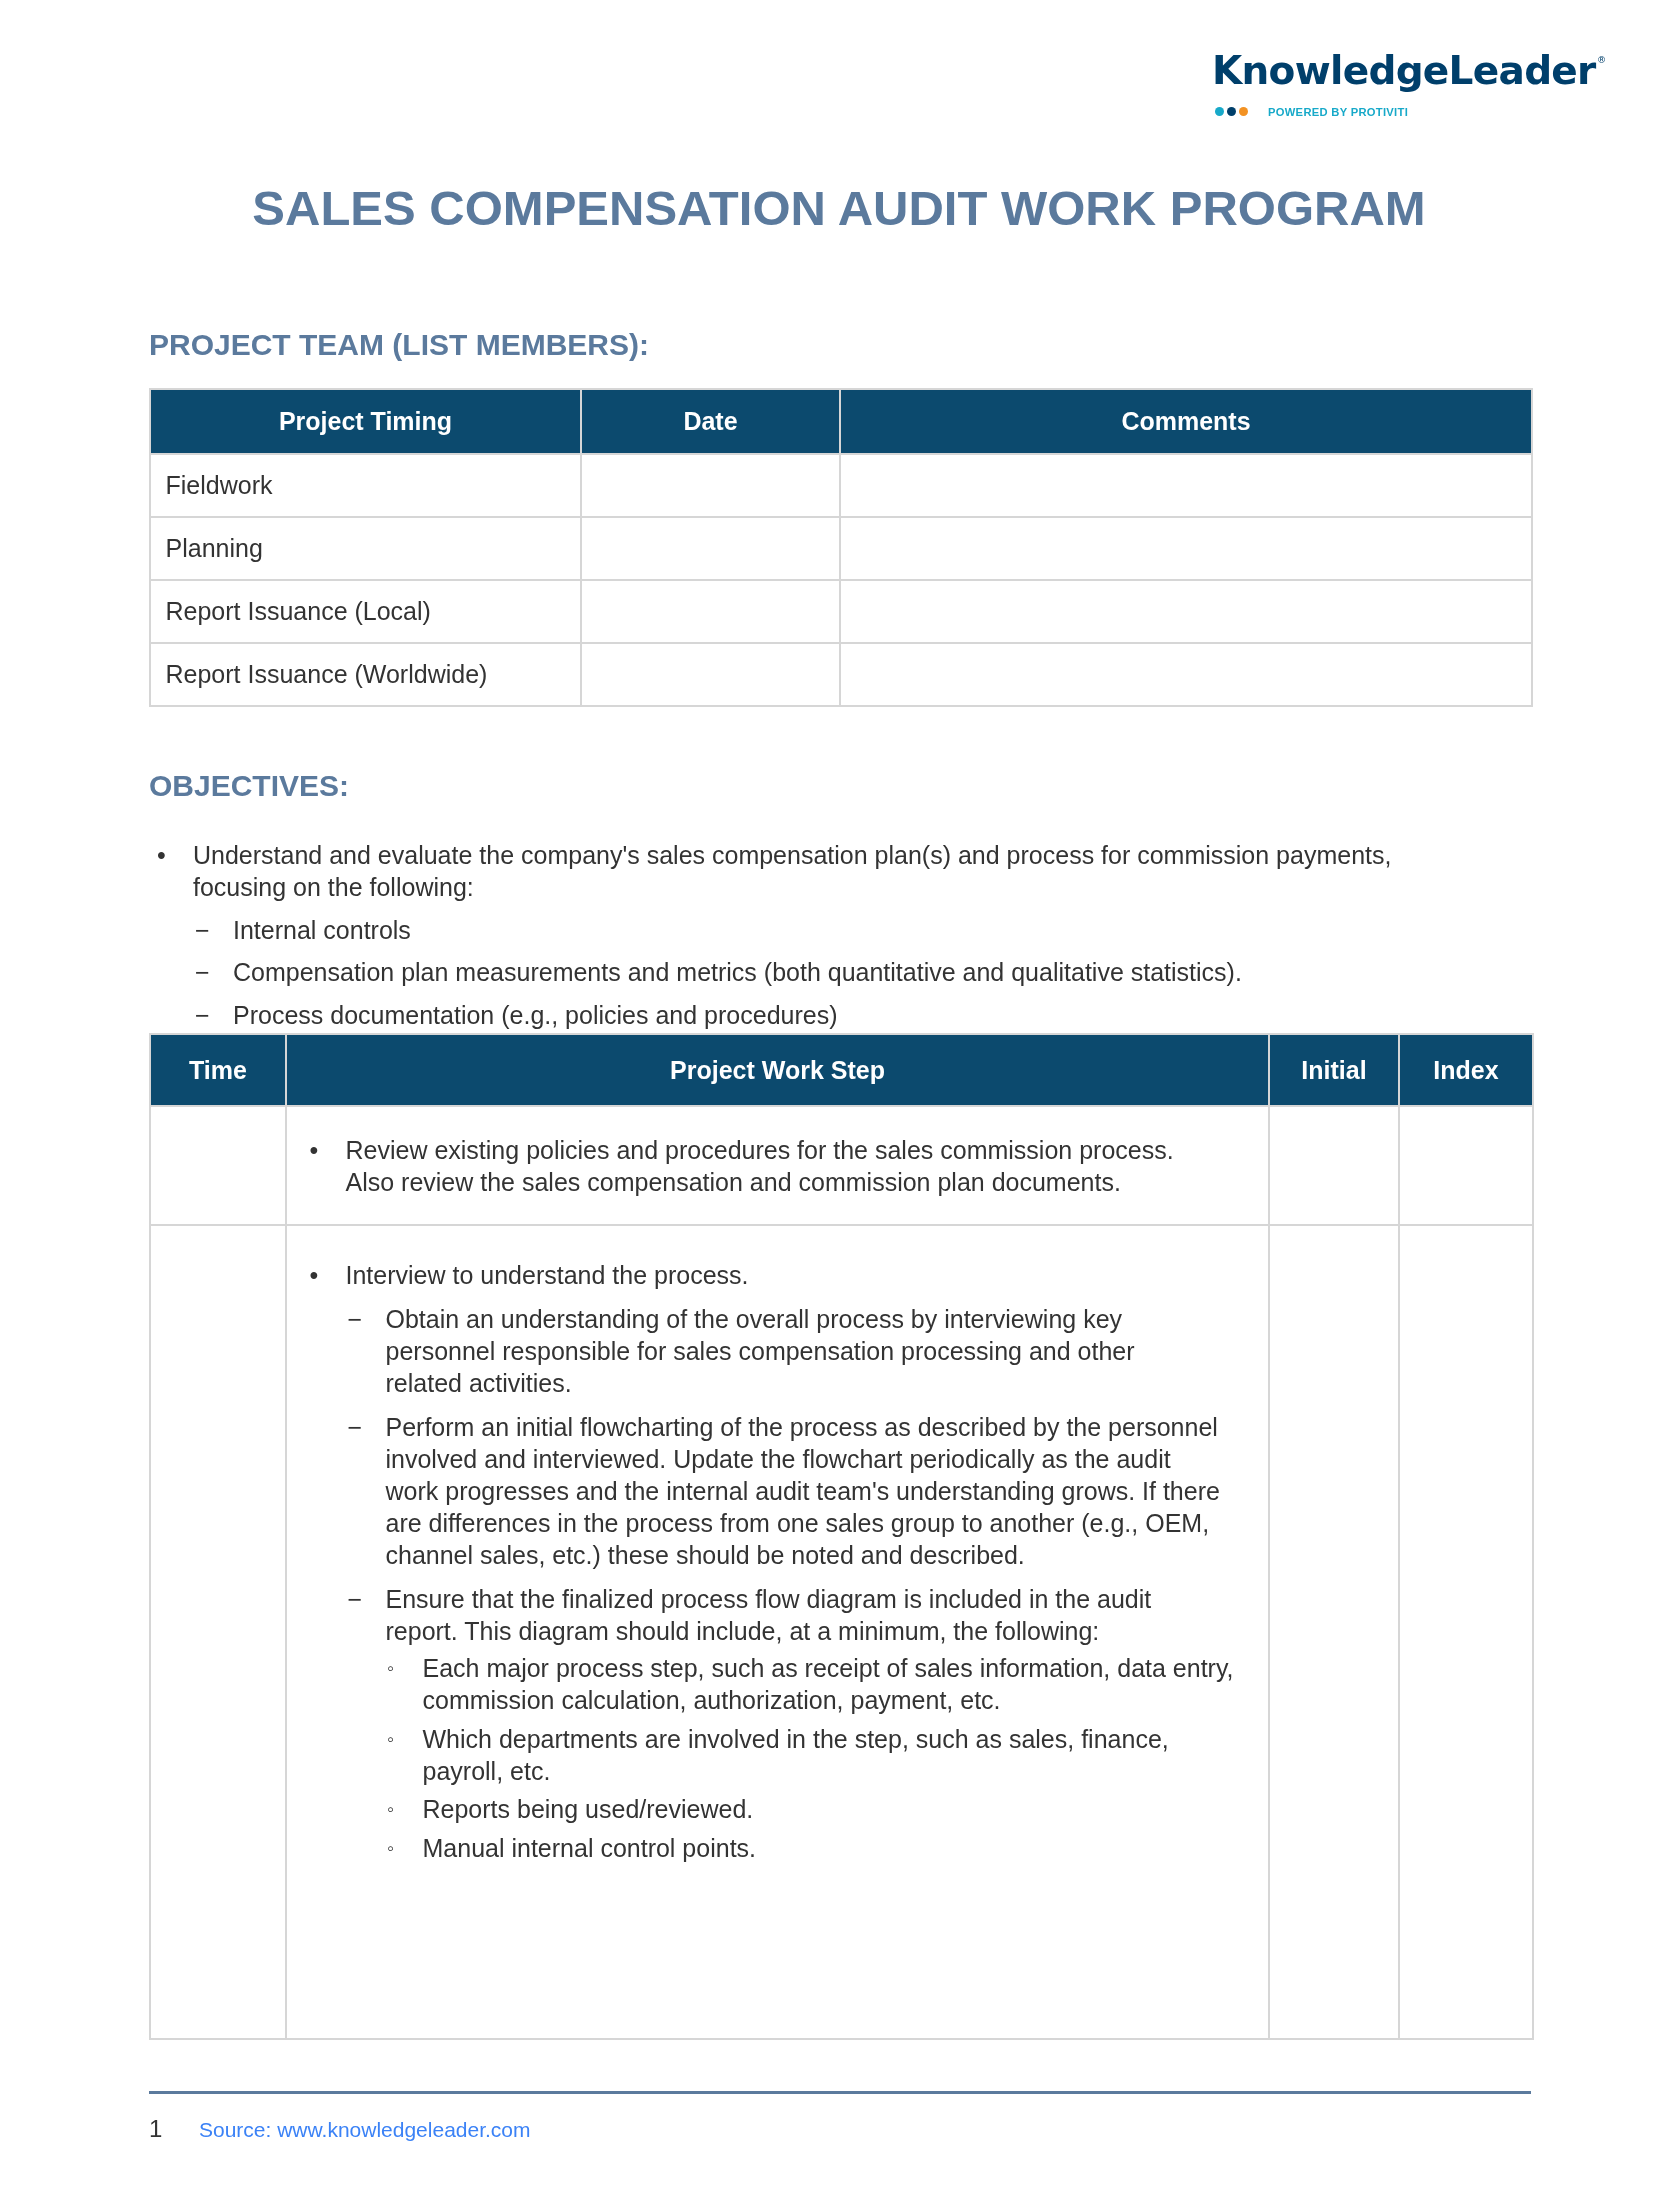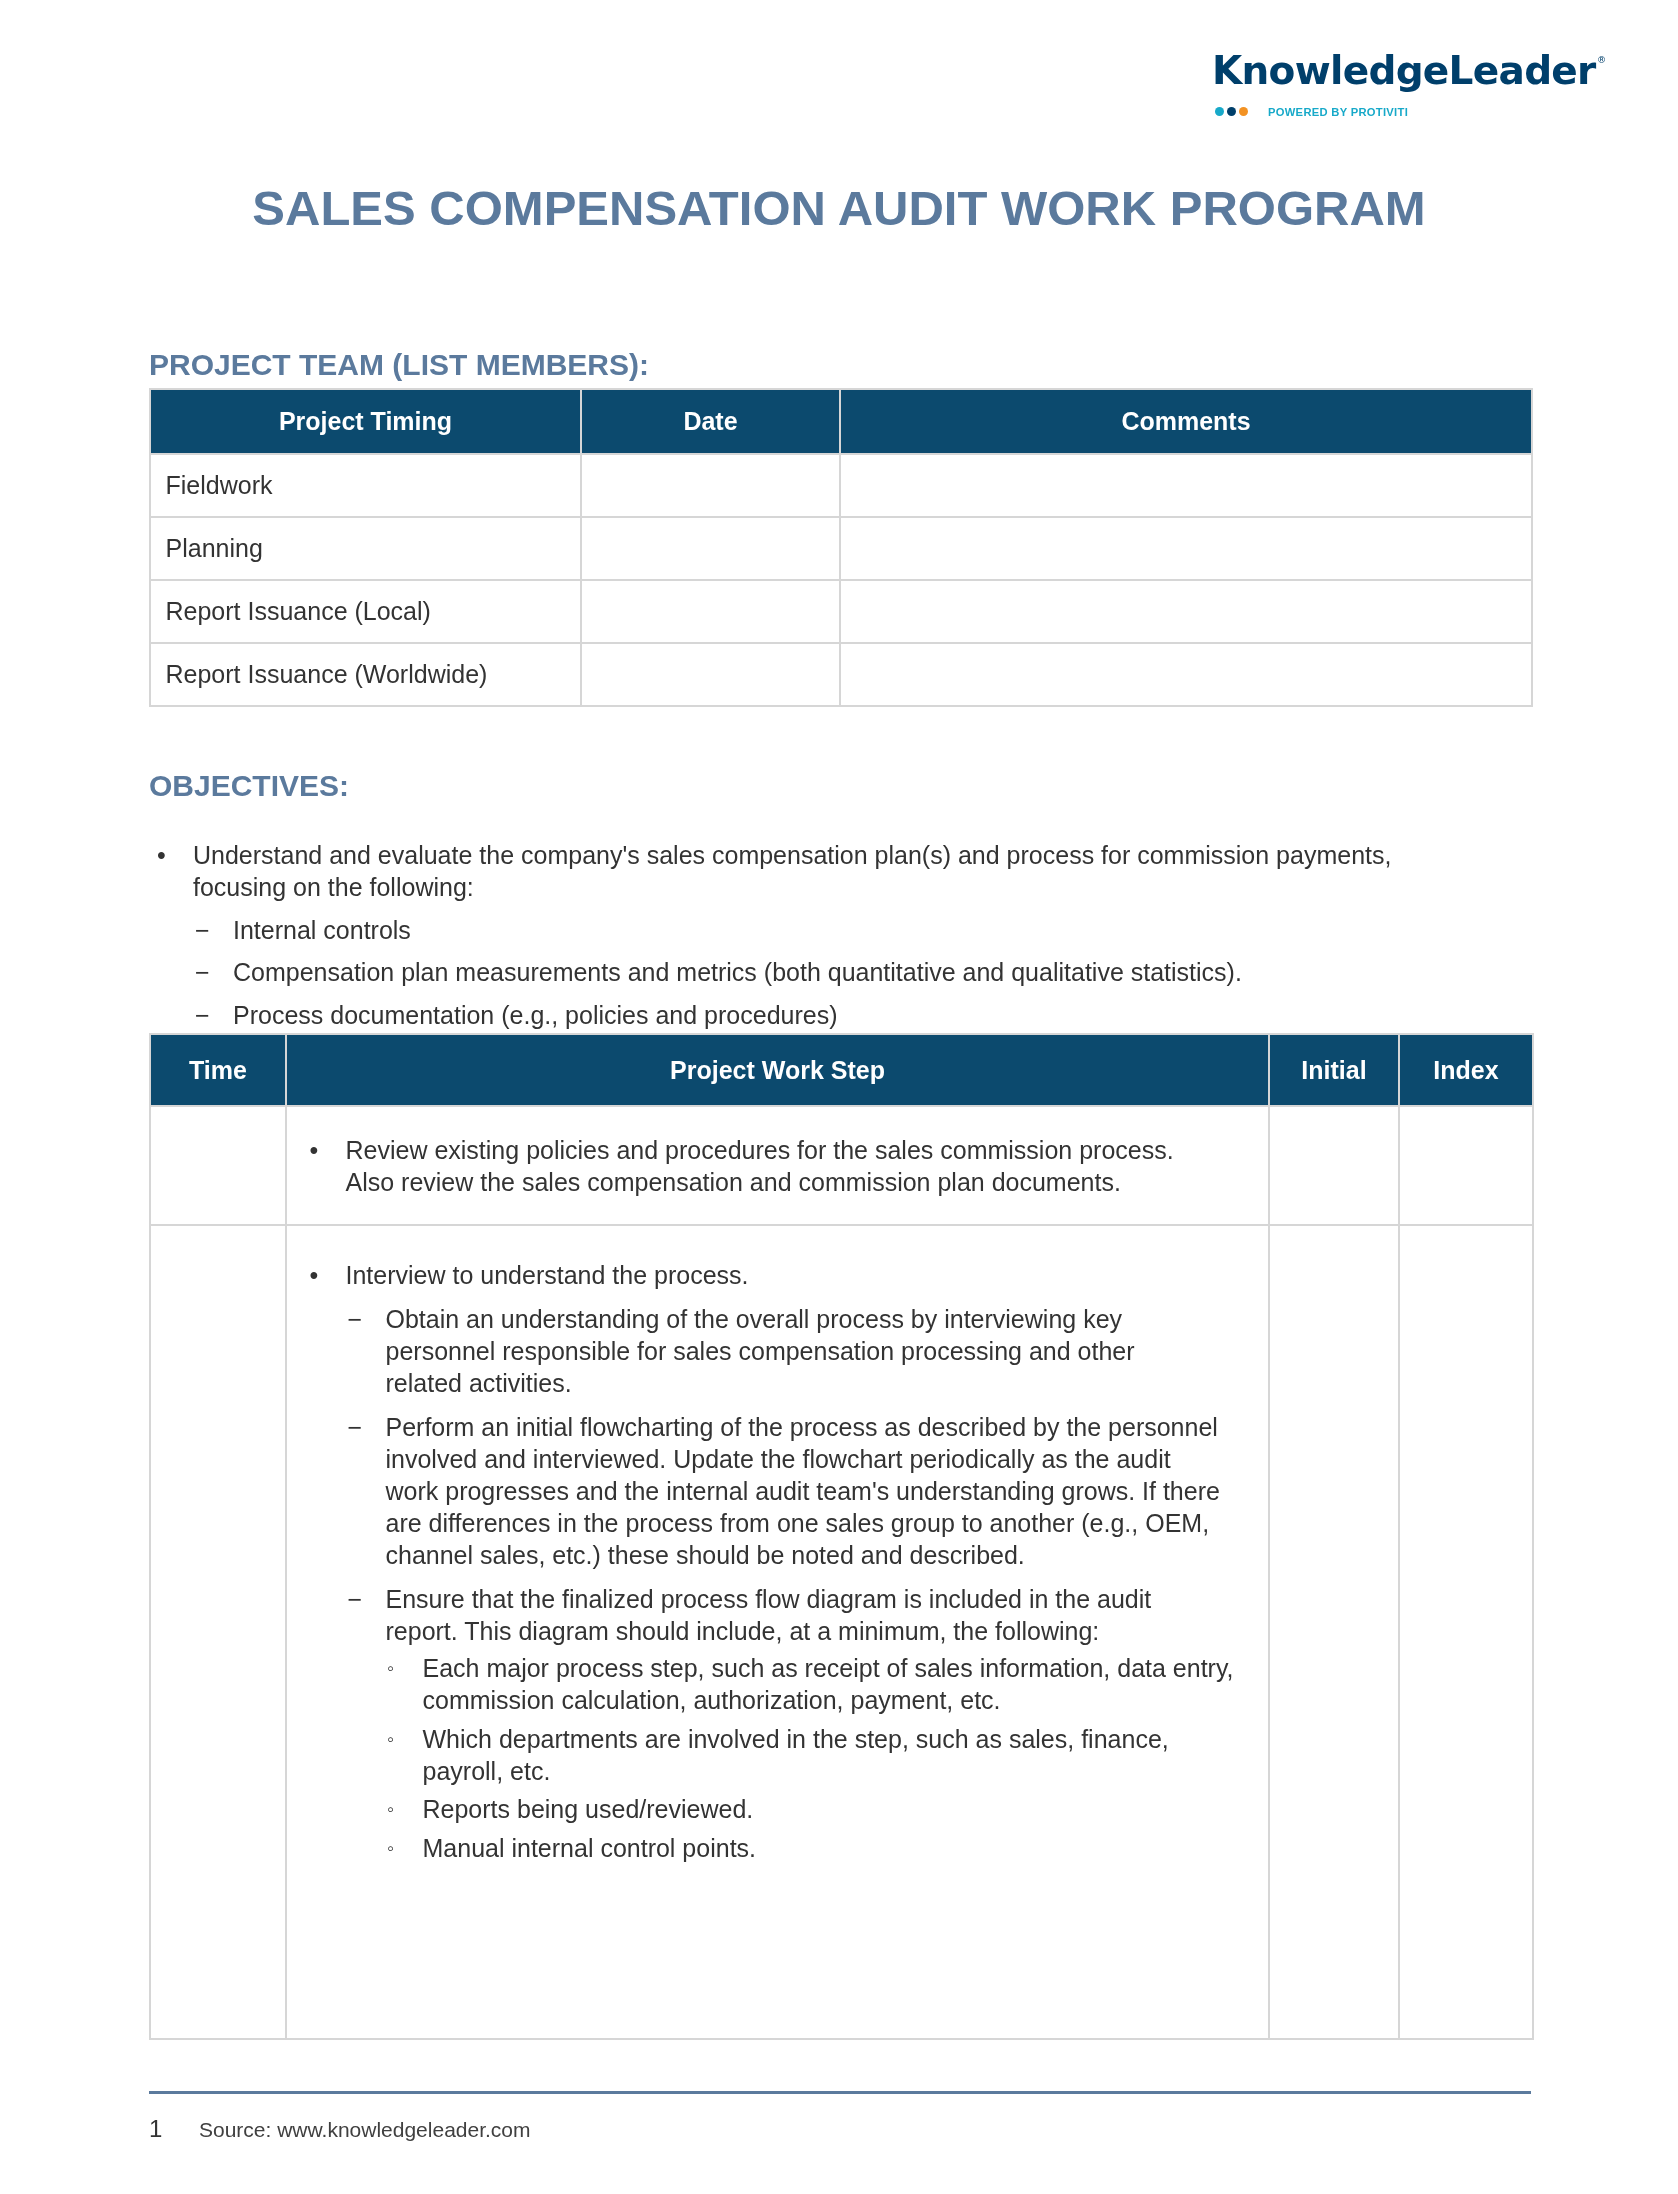--- a/index.html
+++ b/index.html
@@ -60,38 +60,38 @@
   .b2::before { content: "\2212"; position: absolute; left: 0; top: 0; }
   .b3 { padding-left: 38px; margin-left: 75px; margin-top: 6.6px; }
   .b3::before { content: "\25E6"; position: absolute; left: 2.6px; top: 0; font-size: 20px; }
 
   .objectives { left: 149px; top: 831px; width: 1382px; font-size: 25px; color: #333333; }
   .objectives .b2 { margin-top: 10.5px; }
 
   
   .footer-rule { left: 149px; top: 2091px; width: 1382px; height: 3.3px; background: #5b7a9d; }
   .page-num { left: 149px; top: 2115px; font-size: 24px; color: #333333; }
-  .source { left: 199px; top: 2118px; font-size: 21px; color: #404040; }
+  .source { left: 199px; top: 2118px; font-size: 21px; color: #3b82f6; }
 </style>
 </head>
 <body>
 
 <div class="abs logo-word">
   <span>KnowledgeLeader</span><sup>®</sup>
 </div>
 <div class="abs logo-dots">
   <span style="background:#17a9c9"></span>
   <span style="background:#003f6b"></span>
   <span style="background:#f39223"></span>
 </div>
 <div class="abs logo-tag">POWERED BY PROTIVITI</div>
 
 <div class="abs doc-title">SALES COMPENSATION AUDIT WORK PROGRAM</div>
 
-<div class="abs section-heading" style="top:350px">PROJECT TEAM (LIST MEMBERS):</div>
+<div class="abs section-heading" style="top:330px">PROJECT TEAM (LIST MEMBERS):</div>
 
 <table class="grid t1" style="top:388px">
   <colgroup>
       <col style="width:431px">
       <col style="width:259px">
       <col style="width:692px">
     </colgroup>
   <thead>
     <tr>
       <th>Project Timing</th>

